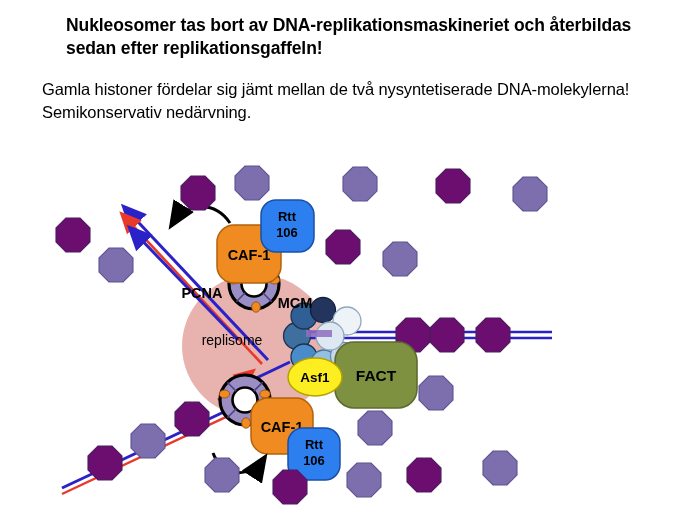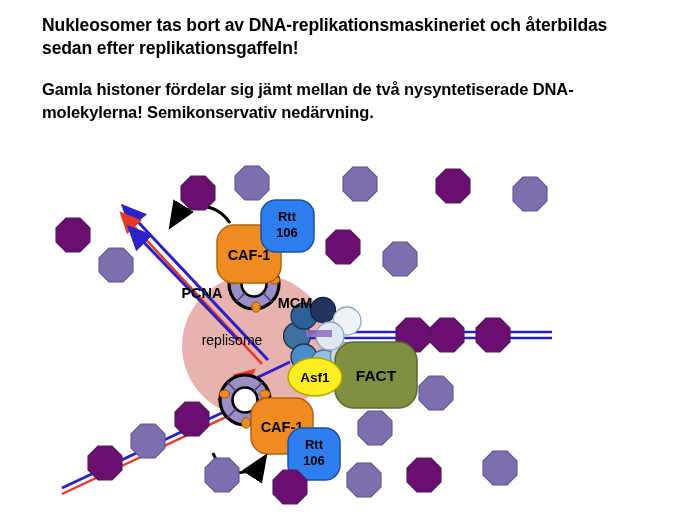--- a/index.html
+++ b/index.html
@@ -1,21 +1,21 @@
 <!DOCTYPE html>
 <html><head>
 <meta charset="utf-8">
 <style>
   html,body{margin:0;padding:0;background:#ffffff;}
   body{width:694px;height:520px;overflow:hidden;font-family:"Liberation Sans",sans-serif;}
   #slide{position:relative;width:694px;height:520px;background:#fff;}
 
   .txt-block{position:absolute;left:42px;color:#000;}
-  #title{top:14px;width:610px;font-size:17.5px;font-weight:bold;line-height:1.33;letter-spacing:-0.1px;}
-  #subtitle{top:78px;width:615px;font-size:16.5px;font-weight:bold;line-height:1.38;letter-spacing:-0.1px;}
+  #title{top:14px;width:610px;font-size:17.5px;font-weight:bold;line-height:1.33;letter-spacing:-0.1px;margin-left:24px;}
+  #subtitle{top:78px;width:615px;font-size:16.5px;font-weight:normal;line-height:1.38;letter-spacing:-0.1px;}
 
   #figure{position:absolute;left:0;top:150px;width:694px;height:370px;}
   #figure svg{display:block;}
   .lbl{font-family:"Liberation Sans",sans-serif;font-weight:bold;fill:#000;}
 </style>
 </head>
 <body>
 
 <div id="slide">
 

